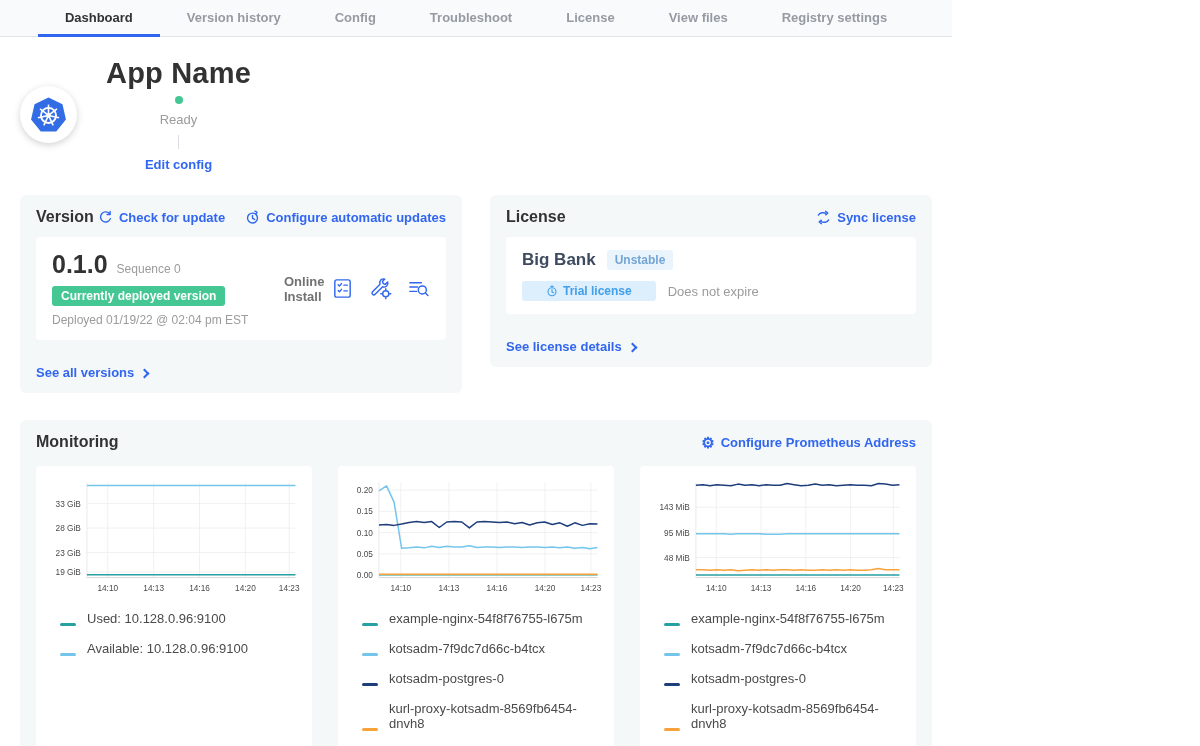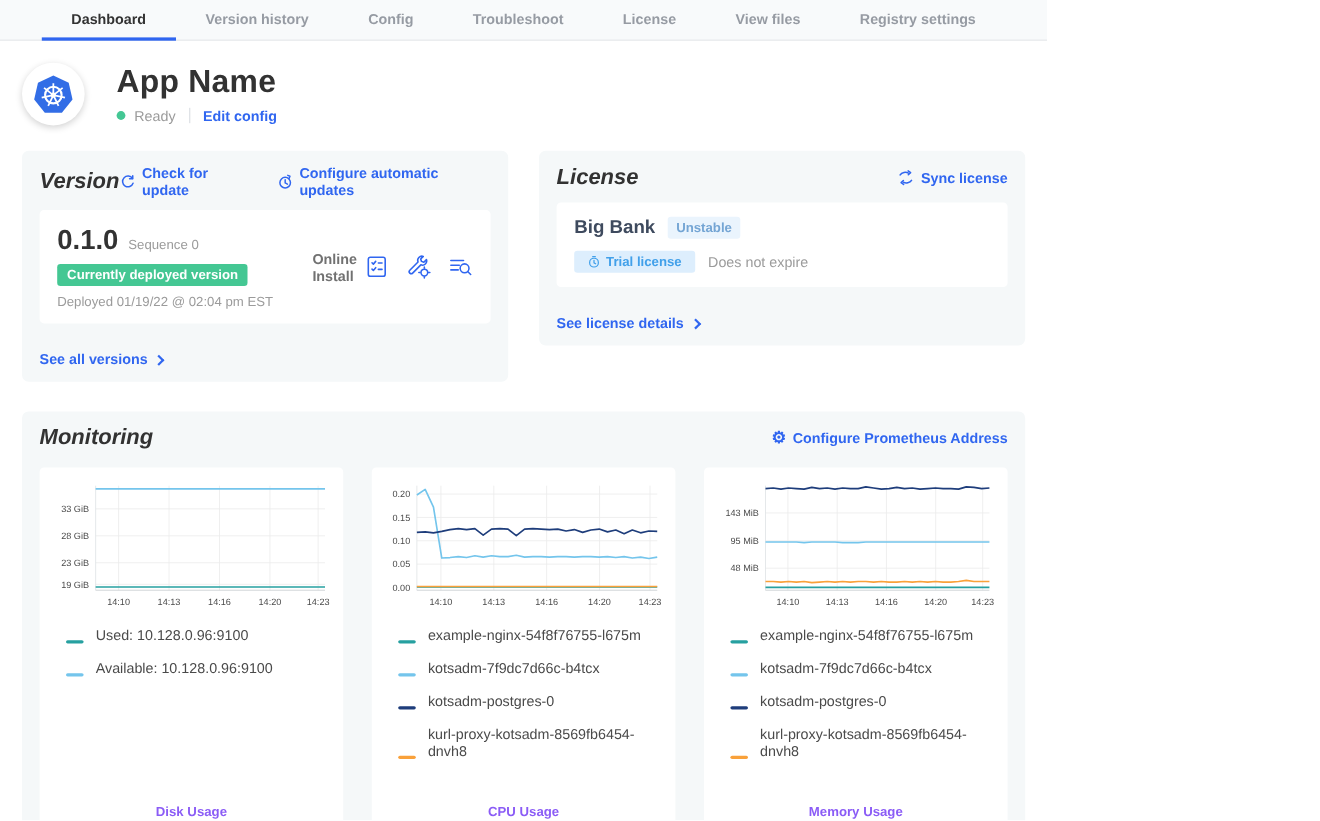--- a/index.html
+++ b/index.html
@@ -14,32 +14,32 @@
   .tab.active { color: #323232; border-bottom-color: #3066f0; }
 
   main { padding: 0 20px; }
 
   
   .app-header { display: flex; align-items: center; gap: 29px; margin-top: 20px; }
   .app-icon { width: 57px; height: 57px; border-radius: 50%; background: #fff;
               box-shadow: 0 2px 7px rgba(0,0,0,.18); display: flex; align-items: center; justify-content: center; }
   .app-icon svg { width: 47px; height: 47px; }
   .app-title { font-size: 29px; font-weight: bold; color: #323232; letter-spacing: .2px; }
-  .app-status-row { display: flex; align-items: center; gap: 8px; margin-top: 6px; }
+  .app-status-row { display: flex; align-items: center; gap: 8px; margin-top: 6px; flex-direction: column; }
   .status-dot { width: 8px; height: 8px; border-radius: 50%; background: #44c794; }
   .status-text { font-size: 13px; color: #9b9b9b; }
   .vdiv { width: 1px; height: 14px; background: #d9dde1; margin: 0 4px; }
   .link { color: #3066f0; font-size: 13px; font-weight: bold; cursor: pointer; text-decoration: none;
           display: inline-flex; align-items: center; gap: 6px; }
 
   
   .cards-row { display: flex; gap: 28px; margin-top: 23px; align-items: flex-start; }
   .card { background: #f5f8f9; border-radius: 6px; padding: 13px 16px; flex: 1; }
   .card-header { display: flex; justify-content: space-between; align-items: center; }
-  .card-title { font-size: 20px; font-weight: bold; color: #323232; font-style: italic; }
+  .card-title { font-size: 16px; font-weight: bold; color: #323232; }
   .card-actions { display: flex; gap: 20px; }
   .inner-card { background: #fff; border-radius: 4px; padding: 13px 16px; margin-top: 11px; }
 
   
   .version-inner { display: flex; align-items: center; }
   .version-left { min-width: 232px; }
   .version-row { display: flex; align-items: baseline; gap: 9px; }
   .version-number { font-size: 25px; font-weight: 800; color: #323232; }
   .sequence { font-size: 12px; color: #9b9b9b; }
   .deployed-badge { display: inline-block; background: #44c793; color: #fff; font-size: 12px; font-weight: bold;
@@ -52,21 +52,21 @@
   .chev { width: 7px; height: 7px; border-right: 2px solid #3066f0; border-top: 2px solid #3066f0;
           transform: rotate(45deg); display: inline-block; margin-top: 1px; }
 
   
   .license-row1 { display: flex; align-items: center; gap: 11px; }
   .customer-name { font-size: 17px; font-weight: bold; color: #3e4a5e; }
   .channel-badge { background: #eaf4fd; color: #74a5d4; font-size: 12px; font-weight: bold;
                    padding: 3px 8px; border-radius: 3px; }
   .license-row2 { display: flex; align-items: center; gap: 12px; margin-top: 11px; }
   .type-badge { background: #ddeefd; color: #41a0ea; font-size: 12px; font-weight: bold;
-                padding: 3px 12px; border-radius: 3px; display: inline-flex; align-items: center; gap: 5px; }
+                padding: 3px 24px; border-radius: 3px; display: inline-flex; align-items: center; gap: 5px; }
   .expiry { font-size: 13px; color: #9b9b9b; }
 
   
   .monitoring { margin-top: 27px; }
   .charts-row { display: flex; gap: 26px; margin-top: 15px; }
   .chart-card { background: #fff; border-radius: 4px; flex: 1; padding: 12px 12px 14px;
                 display: flex; flex-direction: column; min-height: 338px; }
   .chart-svg-wrap svg { display: block; width: 100%; }
   .legend { margin-top: 14px; padding-left: 12px; }
   .legend-row { display: flex; align-items: flex-end; gap: 11px; margin-bottom: 15px; }

